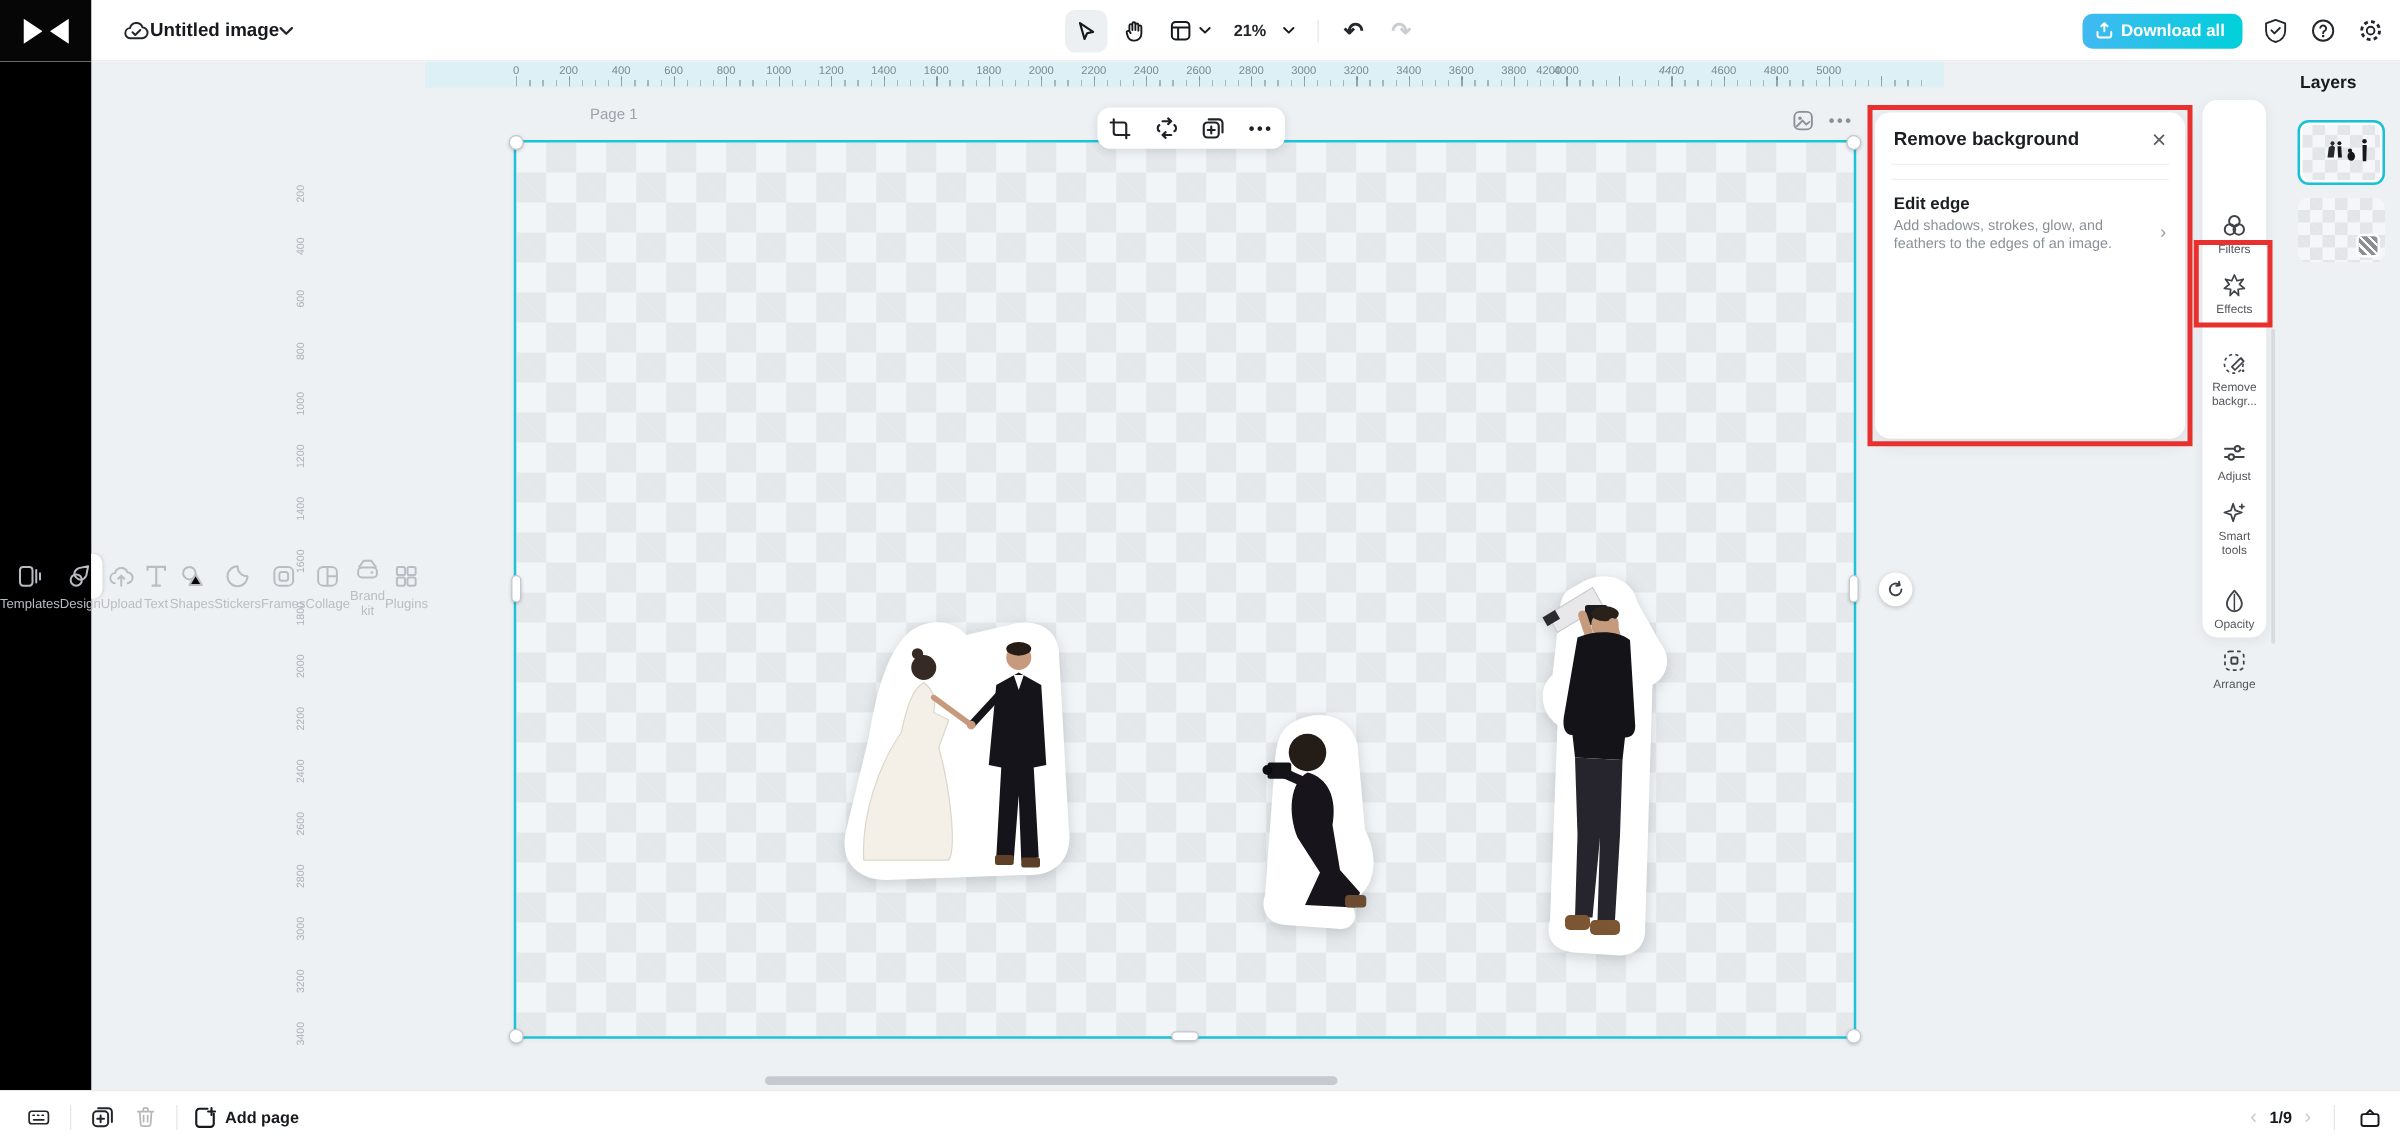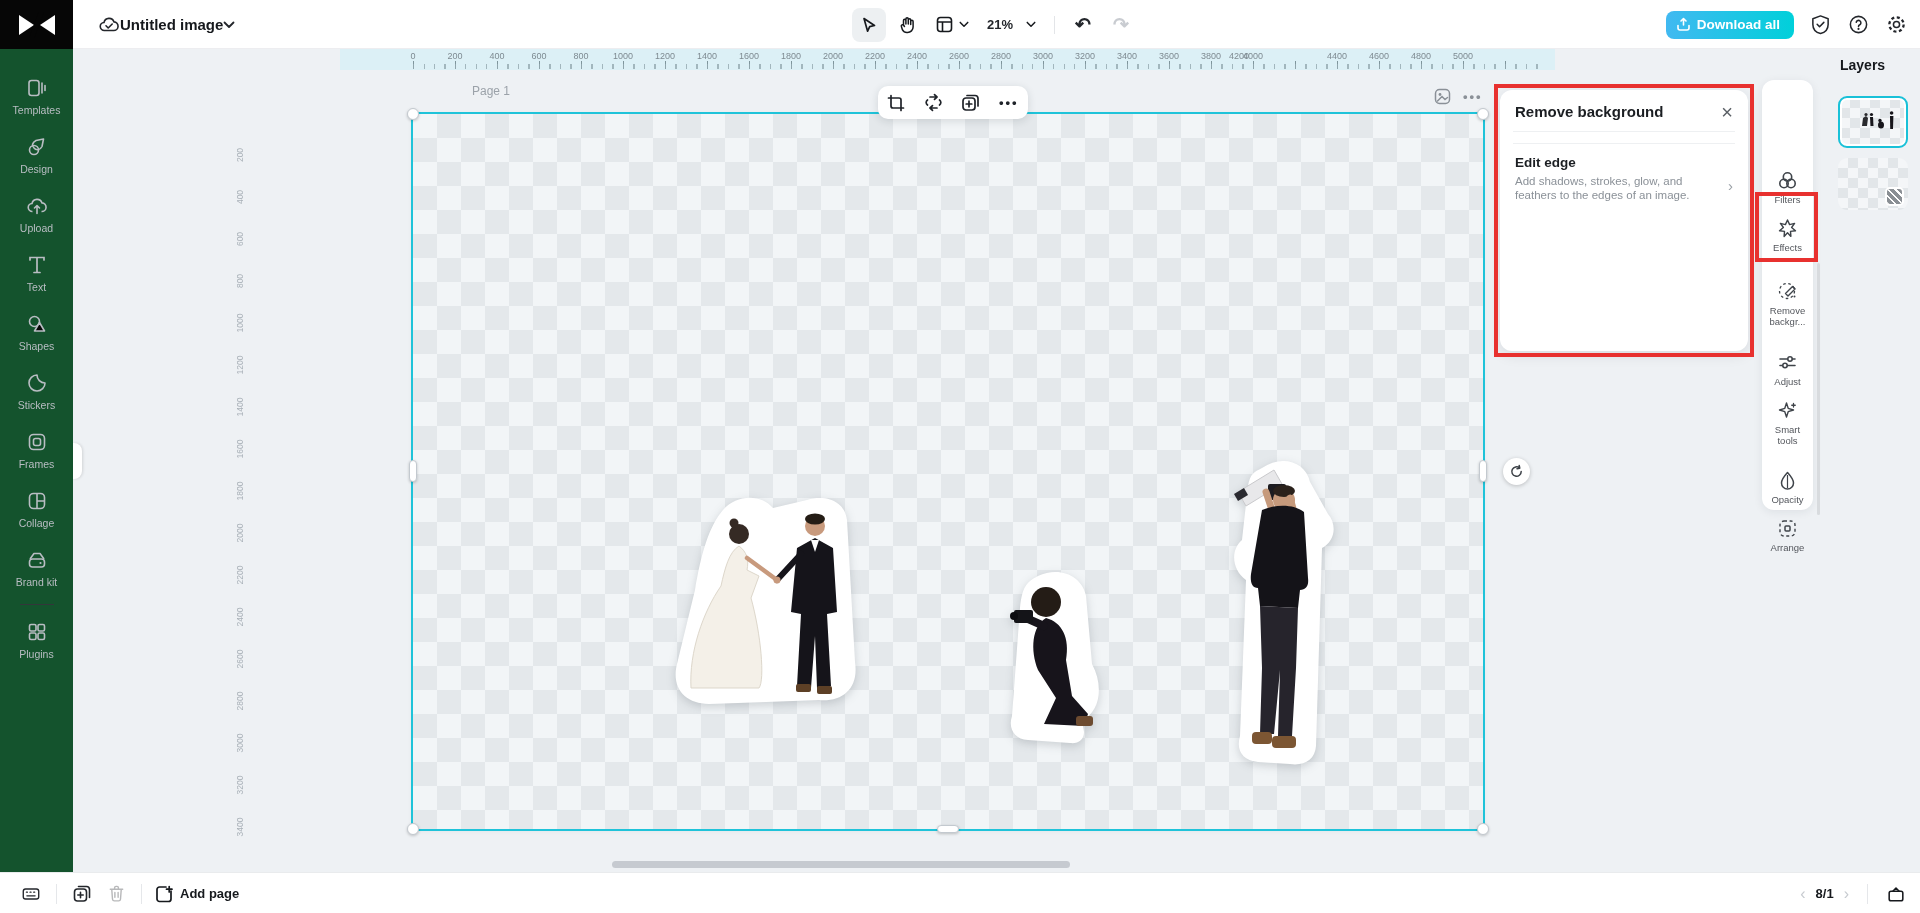--- a/index.html
+++ b/index.html
@@ -18,21 +18,21 @@
   .zoom-label { font-size:13px; font-weight:700; color:#23262b; }
   .tb-divider { width:1px; height:18px; background:#e3e5e8; margin:0 7px; }
   .undo-glyph { font-size:19px; font-weight:700; }
   .redo-glyph { font-size:19px; font-weight:700; color:#c9ccd1; }
   .tb-right { position:absolute; right:12px; top:0; height:49px; display:flex; align-items:center; gap:14px; }
   .download-btn { height:28px; padding:0 14px 0 10px; border-radius:8px; display:flex; align-items:center; gap:6px;
     background:linear-gradient(90deg,#41b9f1,#00d0da); color:#fff; font-size:13.5px; font-weight:700; }
   .round-ic { width:24px; height:24px; display:flex; align-items:center; justify-content:center; color:#23262b; }
 
   
-  .sidebar { position:absolute; left:0; top:49px; width:73px; height:823px; background:#14532d; z-index:30; display:flex; flex-direction:column; align-items:center; padding-top:18px; }
+  .sidebar { position:absolute; left:0; top:49px; width:73px; height:823px; background:#000000; z-index:30; display:flex; flex-direction:row; align-items:center; padding-top:18px; }
   .side-item { width:73px; display:flex; flex-direction:column; align-items:center; gap:5px; color:#b9bdc3; padding:10px 0; }
   .side-item .lbl { font-size:10.5px; line-height:12px; text-align:center; white-space:pre-line; }
   .side-sep { width:34px; height:1px; background:#33363a; margin:6px 0; }
   .collapse-tab { position:absolute; left:73px; top:443px; width:9px; height:36px; background:#fff; border-radius:0 8px 8px 0; box-shadow:1px 0 3px rgba(0,0,0,.12); z-index:31; }
 
   
   .ruler-h { position:absolute; left:73px; top:49px; width:1847px; height:21px; z-index:5; }
   .ruler-h .hl-band { position:absolute; left:267px; top:0; width:1215px; height:21px; background:#dcf0f6; }
   .hrl { position:absolute; top:2px; transform:translateX(-50%); font-size:9px; color:#7e8a91; }
   .ticks-minor { position:absolute; left:340px; top:15px; width:1130px; height:5px;
@@ -141,21 +141,21 @@
         <span class="hrl" style="left: 844px;">2400</span>
         <span class="hrl" style="left: 886px;">2600</span>
         <span class="hrl" style="left: 928px;">2800</span>
         <span class="hrl" style="left: 970px;">3000</span>
         <span class="hrl" style="left: 1012px;">3200</span>
         <span class="hrl" style="left: 1054px;">3400</span>
         <span class="hrl" style="left: 1096px;">3600</span>
         <span class="hrl" style="left: 1138px;">3800</span>
         <span class="hrl" style="left: 1180px;">4000</span>
         <span class="hrl" style="left: 1166px;">4200</span>
-        <span class="hrl" style="left: 1264px;">4400</span>
+        <span class="hrl" style="left: 1264px; font-style: italic;">4400</span>
         <span class="hrl" style="left: 1306px;">4600</span>
         <span class="hrl" style="left: 1348px;">4800</span>
         <span class="hrl" style="left: 1390px;">5000</span>
       </div>
   </div>
   <div class="ruler-v">
     <div>
         <span class="vrl" style="top: 150px;">200</span>
         <span class="vrl" style="top: 192px;">400</span>
         <span class="vrl" style="top: 234px;">600</span>
@@ -539,21 +539,21 @@
       <div class="bb-ic" style="width:auto; padding:0 4px; display:flex; gap:0;">
         <svg class="ic" width="20" height="20" viewBox="0 0 20 20">
             <path d="M17,7 V15 a2.5,2.5 0 0 1 -2.5,2.5 H5.5 A2.5,2.5 0 0 1 3,15 V5.5 A2.5,2.5 0 0 1 5.5,3 H12" fill="none" stroke="#16191d" stroke-width="1.7" stroke-linecap="round"></path>
             <path d="M15.2,2.5 V8 M12.5,5.2 H18" stroke="#16191d" stroke-width="1.7" stroke-linecap="round"></path>
           </svg>
         <span class="addpage-lbl">Add page</span>
       </div>
     </div>
     <div class="bb-right">
       <span class="pg-chev">‹</span>
-      <span class="pg-ind">8/1</span>
+      <span class="pg-ind">1/9</span>
       <span class="pg-chev">›</span>
       <div class="bb-div"></div>
       <span>
         <svg class="ic" width="20" height="20" viewBox="0 0 22 22">
             <rect x="3.5" y="8" width="15" height="10.5" rx="2" fill="none" stroke="#16191d" stroke-width="1.7"></rect>
             <path d="M7.5,8 L11,4.5 L14.5,8" fill="none" stroke="#16191d" stroke-width="1.7" stroke-linecap="round" stroke-linejoin="round"></path>
           </svg>
       </span>
     </div>
   </div>

